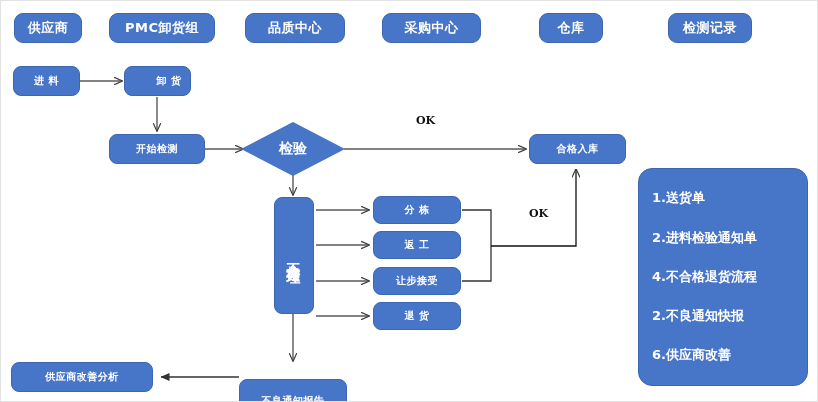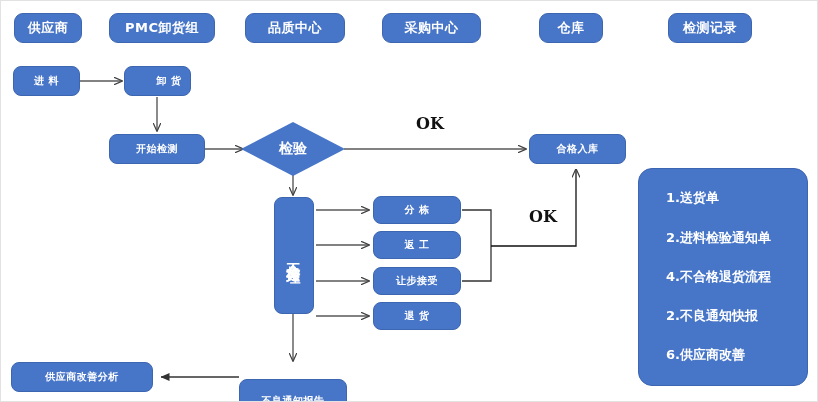--- a/index.html
+++ b/index.html
@@ -57,34 +57,34 @@
     background: #4775C8;
     clip-path: polygon(50% 0%, 100% 50%, 50% 100%, 0% 50%);
   }
   .panel {
     position: absolute;
     background: #4775C8;
     border: 1px solid #3D66B0;
     border-radius: 14px;
     color: #ffffff;
     box-sizing: border-box;
-    padding: 10px 0 10px 27px;
+    padding: 10px 0 10px 13px;
     display: flex;
     flex-direction: column;
     justify-content: space-around;
   }
   .panel .pitem {
     font-size: 13px;
     font-weight: bold;
     line-height: 1.1;
     white-space: nowrap;
   }
   .edge-label {
     position: absolute;
-    font-size: 16px;
+    font-size: 11px;
     font-weight: bold;
     color: #111111;
     font-family: "DejaVu Serif", "Liberation Serif", serif;
   }
   svg.wires {
     position: absolute;
     left: 0; top: 0;
     width: 818px; height: 402px;
     pointer-events: none;
   }

